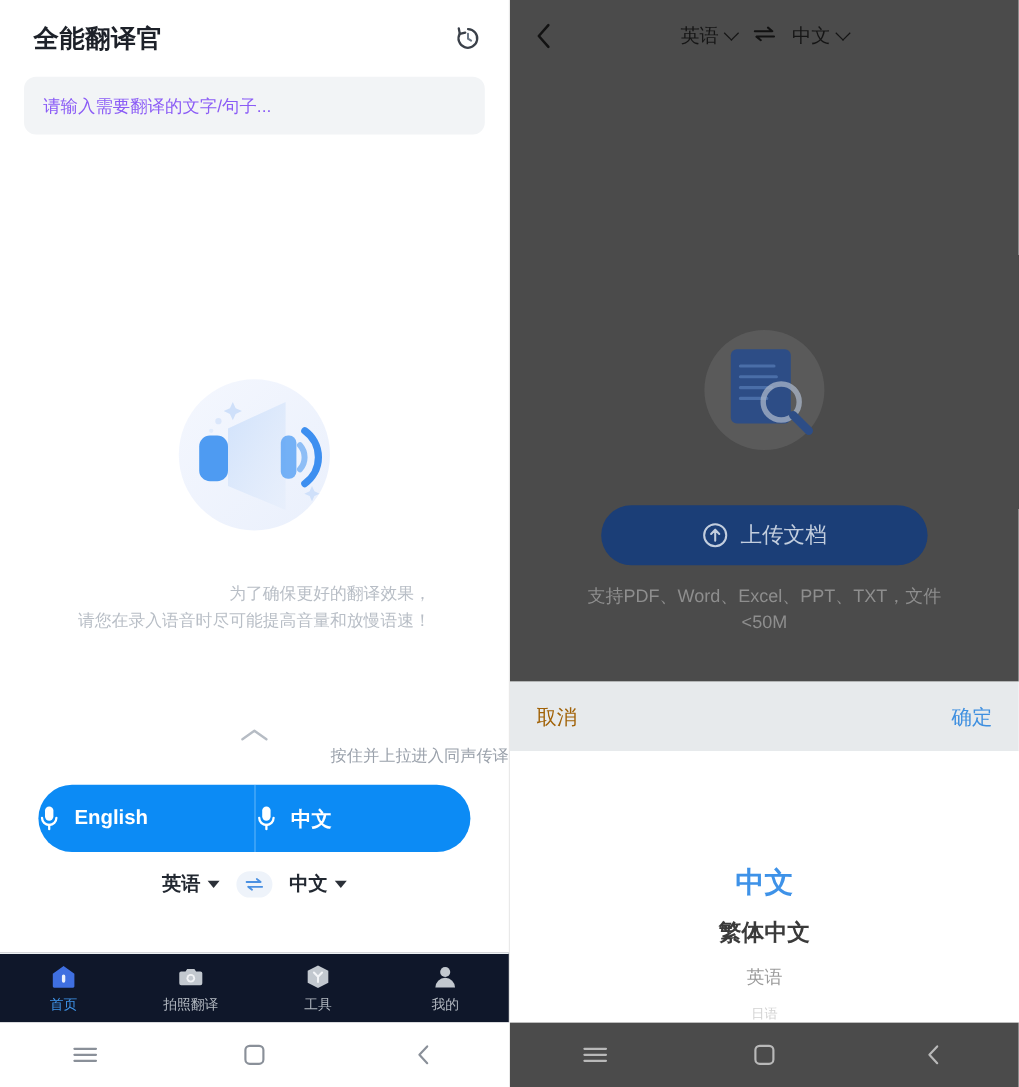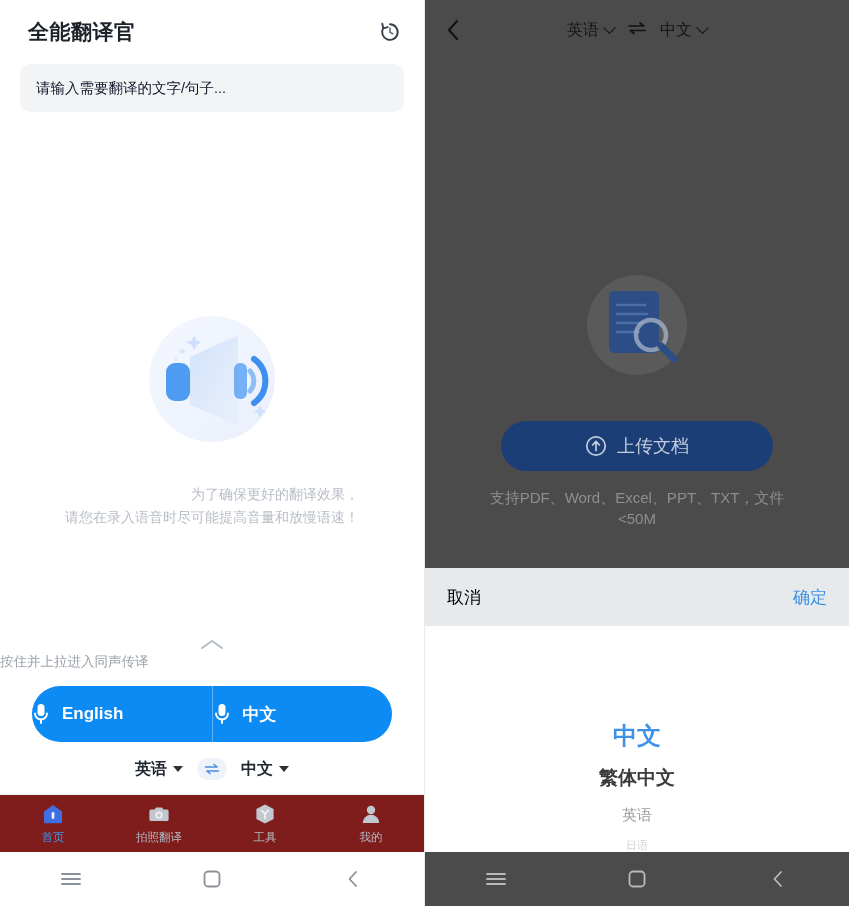--- a/index.html
+++ b/index.html
@@ -24,29 +24,29 @@
     padding: 18px 20px 8px 20px;
   }
   .app-title { font-size: 21px; font-weight: bold; color: #1d2129; letter-spacing: .5px; margin-left: 8px; }
   .history-btn { width: 28px; height: 28px; cursor: pointer; }
 
   .search-wrap { padding: 10px 20px 0 20px; }
   .search-box {
     height: 48px; border-radius: 10px; background: #f2f4f6;
     display: flex; align-items: center; padding: 0 16px;
   }
-  .search-box .ph { font-size: 14.5px; color: #0f172a; }
+  .search-box .ph { font-size: 14.5px; color: #8b5cf6; }
 
   .hero { flex: 1; display: flex; flex-direction: column;
           align-items: center; justify-content: flex-start; padding-top: 195px; }
   .hero-illus { width: 148px; height: 148px; position: relative; }
   .hero-text { margin-top: 28px; text-align: right; line-height: 23px;
                font-size: 14px; color: #b8bec6; }
 
-  .pull-area { text-align: left; padding-bottom: 4px; }
+  .pull-area { text-align: right; padding-bottom: 4px; }
   .chevron-up { display: block; margin: 0 auto 2px auto; }
   .pull-hint { font-size: 13.5px; color: #9aa1ab; margin-bottom: 11px; }
 
   .mic-bar {
     margin: 0 32px; height: 56px; border-radius: 28px; background: #0c8bf5;
     display: flex; align-items: center; overflow: hidden;
   }
   .mic-half { flex: 1; display: flex; align-items: center; justify-content: flex-start;
               gap: 12px; height: 100%; cursor: pointer; }
   .mic-half + .mic-half { border-left: 1px solid #57b0f8; }
@@ -54,22 +54,22 @@
 
   .lang-row { display: flex; align-items: center; justify-content: center;
               gap: 14px; padding: 16px 0 14px 0; }
   .lang-pick { display: flex; align-items: center; gap: 6px; cursor: pointer;
                font-size: 16px; color: #222831; font-weight: bold; }
   .caret-down { width: 0; height: 0; border-left: 5px solid transparent;
                 border-right: 5px solid transparent; border-top: 6px solid #2b3038; }
   .swap-chip { width: 30px; height: 22px; border-radius: 11px; background: #eef3fa;
                display: flex; align-items: center; justify-content: center; cursor: pointer; }
 
-  .tabbar { height: 58px; background: #7f1d1d; display: flex;
-            border-top: 1px solid #edf1f4; }
+  .tabbar { height: 58px; background: #0f172a; display: flex;
+            border-top: 1px solid #edf1f4; margin-top: 32px; }
   .tab { flex: 1; display: flex; flex-direction: column; align-items: center;
          justify-content: center; gap: 4px; cursor: pointer; }
   .tab-label { font-size: 11.5px; color: #b4bac2; }
   .tab.active .tab-label { color: #3e93e8; }
 
   .navbar { height: 54px; background: #ffffff; display: flex;
             align-items: center; justify-content: space-around; }
   .navbar.dark { background: #4b4b4b; }
   .nav-btn { width: 64px; display: flex; align-items: center;
              justify-content: center; cursor: pointer; }
@@ -92,21 +92,21 @@
   .doc-illus { width: 128px; height: 128px; position: relative; }
   .upload-btn { margin-top: 28px; width: 272px; height: 50px; border-radius: 25px;
                 background: #1b3e77; display: flex; align-items: center;
                 justify-content: center; gap: 10px; cursor: pointer; }
   .upload-label { color: #c3cede; font-size: 18px; }
   .doc-support { margin-top: 16px; width: 300px; text-align: center;
                  font-size: 15px; line-height: 21px; color: #8e8e8e; }
 
   .action-bar { height: 58px; background: #e7eaec; display: flex;
                 align-items: center; justify-content: space-between; padding: 0 22px; }
-  .act-cancel { font-size: 17px; color: #000000; cursor: pointer; }
+  .act-cancel { font-size: 17px; color: #a16207; cursor: pointer; }
   .act-confirm { font-size: 17px; color: #3e8fe0; cursor: pointer; }
 
   .picker { flex: 1; position: relative; background: #ffffff;
             display: flex; flex-direction: column; align-items: center;
             justify-content: flex-start; padding-top: 88px; overflow: hidden; }
   .pk-item { width: 100%; text-align: center; }
   .pk-sel { font-size: 24px; color: #3e92e8; font-weight: bold; line-height: 44px; }
   .pk-next { font-size: 19px; color: #3a3a3a; font-weight: bold; line-height: 40px; }
   .pk-far { font-size: 15px; color: #9a9a9a; line-height: 34px; }
   .pk-fade { font-size: 11px; color: #d2d2d2; line-height: 26px; }

